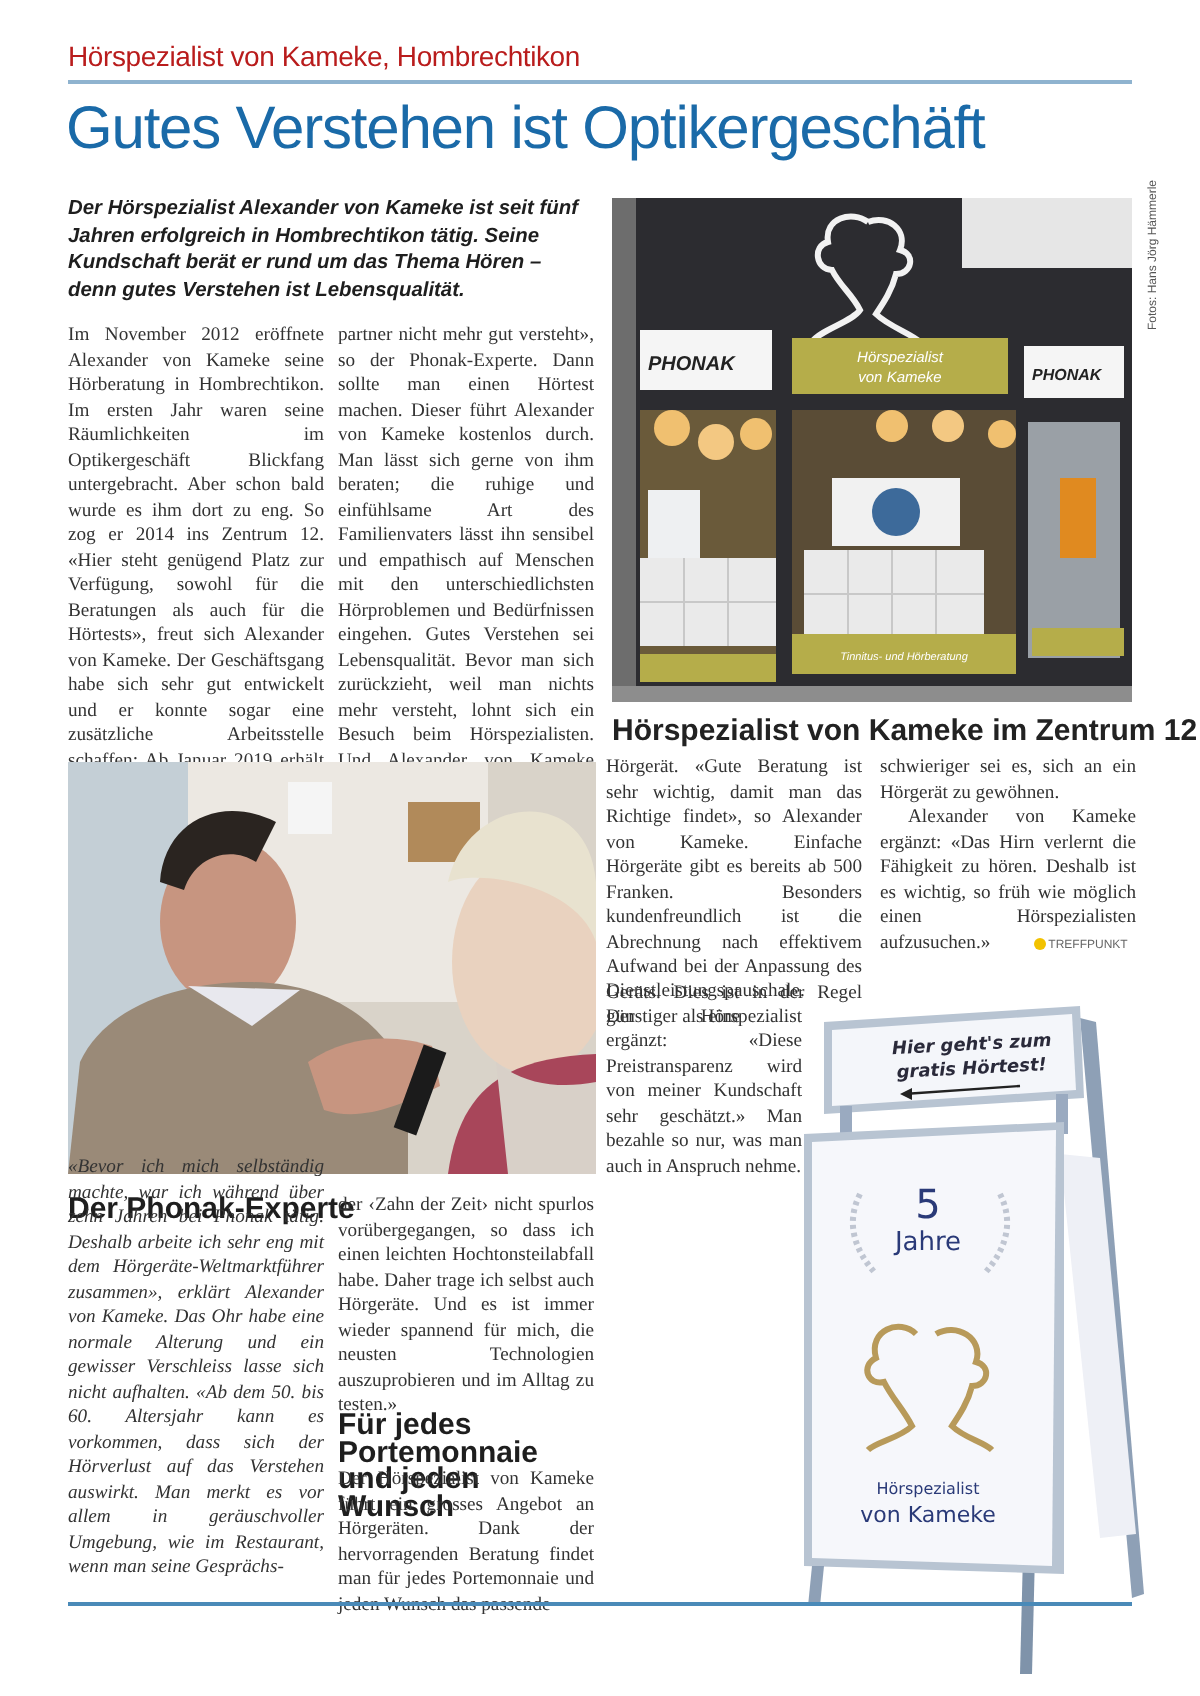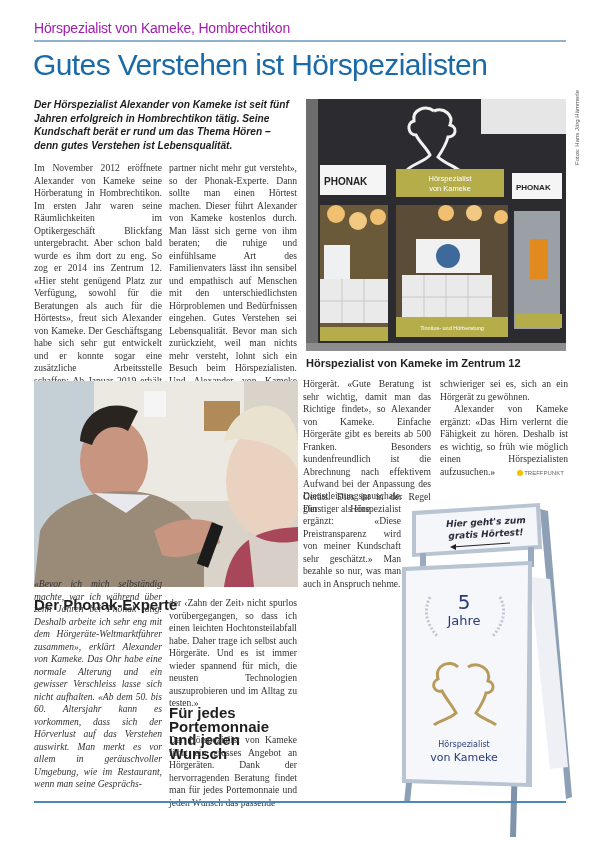--- a/index.html
+++ b/index.html
@@ -1,19 +1,19 @@
 <!DOCTYPE html>
 <html><head>
 <meta charset="utf-8">
 <style>
   * { box-sizing: border-box; margin: 0; padding: 0; }
   html, body { width: 600px; height: 848px; background: #ffffff; overflow: hidden; }
   body { position: relative; font-family: "Liberation Serif", serif; color: #2a2a2a; }
 
-  .kicker { position: absolute; left: 34px; top: 20px; font-family: "Liberation Sans", sans-serif; font-size: 14px; color: #a21caf; letter-spacing: -0.2px; }
+  .kicker { position: absolute; left: 34px; top: 20px; font-family: "Liberation Sans", sans-serif; font-size: 14px; color: #b91c1c; letter-spacing: -0.2px; }
   .top-rule { position: absolute; left: 34px; top: 40px; width: 532px; height: 2px; background: #8fb3cf; }
   .headline { position: absolute; left: 33px; top: 48px; font-family: "Liberation Sans", sans-serif; font-size: 30px; color: #1a6aa8; letter-spacing: -0.6px; font-weight: normal; }
 
   .lead { position: absolute; left: 34px; top: 98px; width: 262px; font-family: Liberation Sans, sans-serif; font-style: italic; font-weight: bold; font-size: 10.2px; line-height: 13.6px; color: #1e1e1e; }
 
   .col { position: absolute; font-size: 9.6px; line-height: 12.5px; text-align: justify; color: #333; hyphens: manual; }
   .col p { margin: 0; }
   .col p.indent { text-indent: 14px; }
 
   .c1 { left: 34px; top: 162px; width: 128px; }
@@ -23,40 +23,40 @@
   .c5 { left: 34px; top: 578px; width: 128px; font-style: italic; }
   .c6 { left: 169px; top: 597px; width: 128px; }
   .c7 { left: 303px; top: 490px; width: 98px; }
 
   .subhead { font-family: "Liberation Sans", sans-serif; font-weight: bold; font-size: 15px; line-height: 13.5px; color: #1e1e1e; }
   .sh1 { position: absolute; left: 34px; top: 598px; }
   .sh2 { position: absolute; left: 169px; top: 706px; width: 130px; }
   .c6b { left: 169px; top: 734px; width: 128px; }
 
   .photo { position: absolute; overflow: hidden; }
-  .store { left: 306px; top: 99px; width: 260px; height: 252px; background: #84cc16; }
-  .caption { position: absolute; left: 306px; top: 357px; font-family: "Liberation Sans", sans-serif; font-weight: bold; font-size: 11px; color: #222; }
+  .store { left: 306px; top: 99px; width: 260px; height: 252px; background: #84cc16; font-style: italic; }
+  .caption { position: absolute; left: 306px; top: 357px; font-family: "Liberation Sans", sans-serif; font-weight: bold; font-size: 15px; color: #222; }
   .credit { position: absolute; left: 574px; top: 165px; transform: rotate(-90deg); transform-origin: left top; font-family: "Liberation Sans", sans-serif; font-size: 6px; color: #555; white-space: nowrap; }
 
   .people { left: 34px; top: 381px; width: 264px; height: 206px; background: #d8d2c8; }
 
   .treff { display: inline-block; font-family: "Liberation Sans", sans-serif; font-size: 6px; color: #666; margin-left: 8px; }
   .treff .dot { display: inline-block; width: 6px; height: 6px; border-radius: 50%; background: #f2c200; margin-right: 1px; vertical-align: -1px; }
 
   .bottom-rule { position: absolute; left: 34px; top: 801px; width: 532px; height: 1.5px; background: #4a8ab8; }
 
   
   .sign { position: absolute; left: 400px; top: 497px; width: 200px; height: 340px; }
 </style>
 </head>
 <body>
 
 <div class="kicker">Hörspezialist von Kameke, Hombrechtikon</div>
 <div class="top-rule"></div>
-<h1 class="headline">Gutes Verstehen ist Hörspezialisten</h1>
+<h1 class="headline">Gutes Verstehen ist Optikergeschäft</h1>
 
 <div class="lead">Der Hörspezialist Alexander von Kameke ist seit fünf Jahren erfolgreich in Hombrechtikon tätig. Seine Kundschaft berät er rund um das Thema Hören – denn gutes Verstehen ist Lebensqualität.</div>
 
 <div class="col c1">
     <p>Im November 2012 eröffnete Alexander von Kameke seine Hörberatung in Hombrechtikon. Im ersten Jahr waren seine Räumlichkeiten im Optikergeschäft Blickfang untergebracht. Aber schon bald wurde es ihm dort zu eng. So zog er 2014 ins Zentrum 12. «Hier steht genügend Platz zur Verfügung, sowohl für die Beratungen als auch für die Hörtests», freut sich Alexander von Kameke. Der Geschäftsgang habe sich sehr gut entwickelt und er konnte sogar eine zusätzliche Arbeitsstelle schaffen: Ab Januar 2019 erhält er im administrativen Bereich Unterstützung.</p>
   </div>
 <div class="col c2">
     <p>partner nicht mehr gut versteht», so der Phonak-Experte. Dann sollte man einen Hörtest machen. Dieser führt Alexander von Kameke kostenlos durch. Man lässt sich gerne von ihm beraten; die ruhige und einfühlsame Art des Familienvaters lässt ihn sensibel und empathisch auf Menschen mit den unterschiedlichsten Hörproblemen und Bedürfnissen eingehen. Gutes Verstehen sei Lebensqualität. Bevor man sich zurückzieht, weil man nichts mehr versteht, lohnt sich ein Besuch beim Hörspezialisten. Und Alexander von Kameke weiss wovon er spricht: «Auch an meinen Ohren ist</p>
   </div>
 

